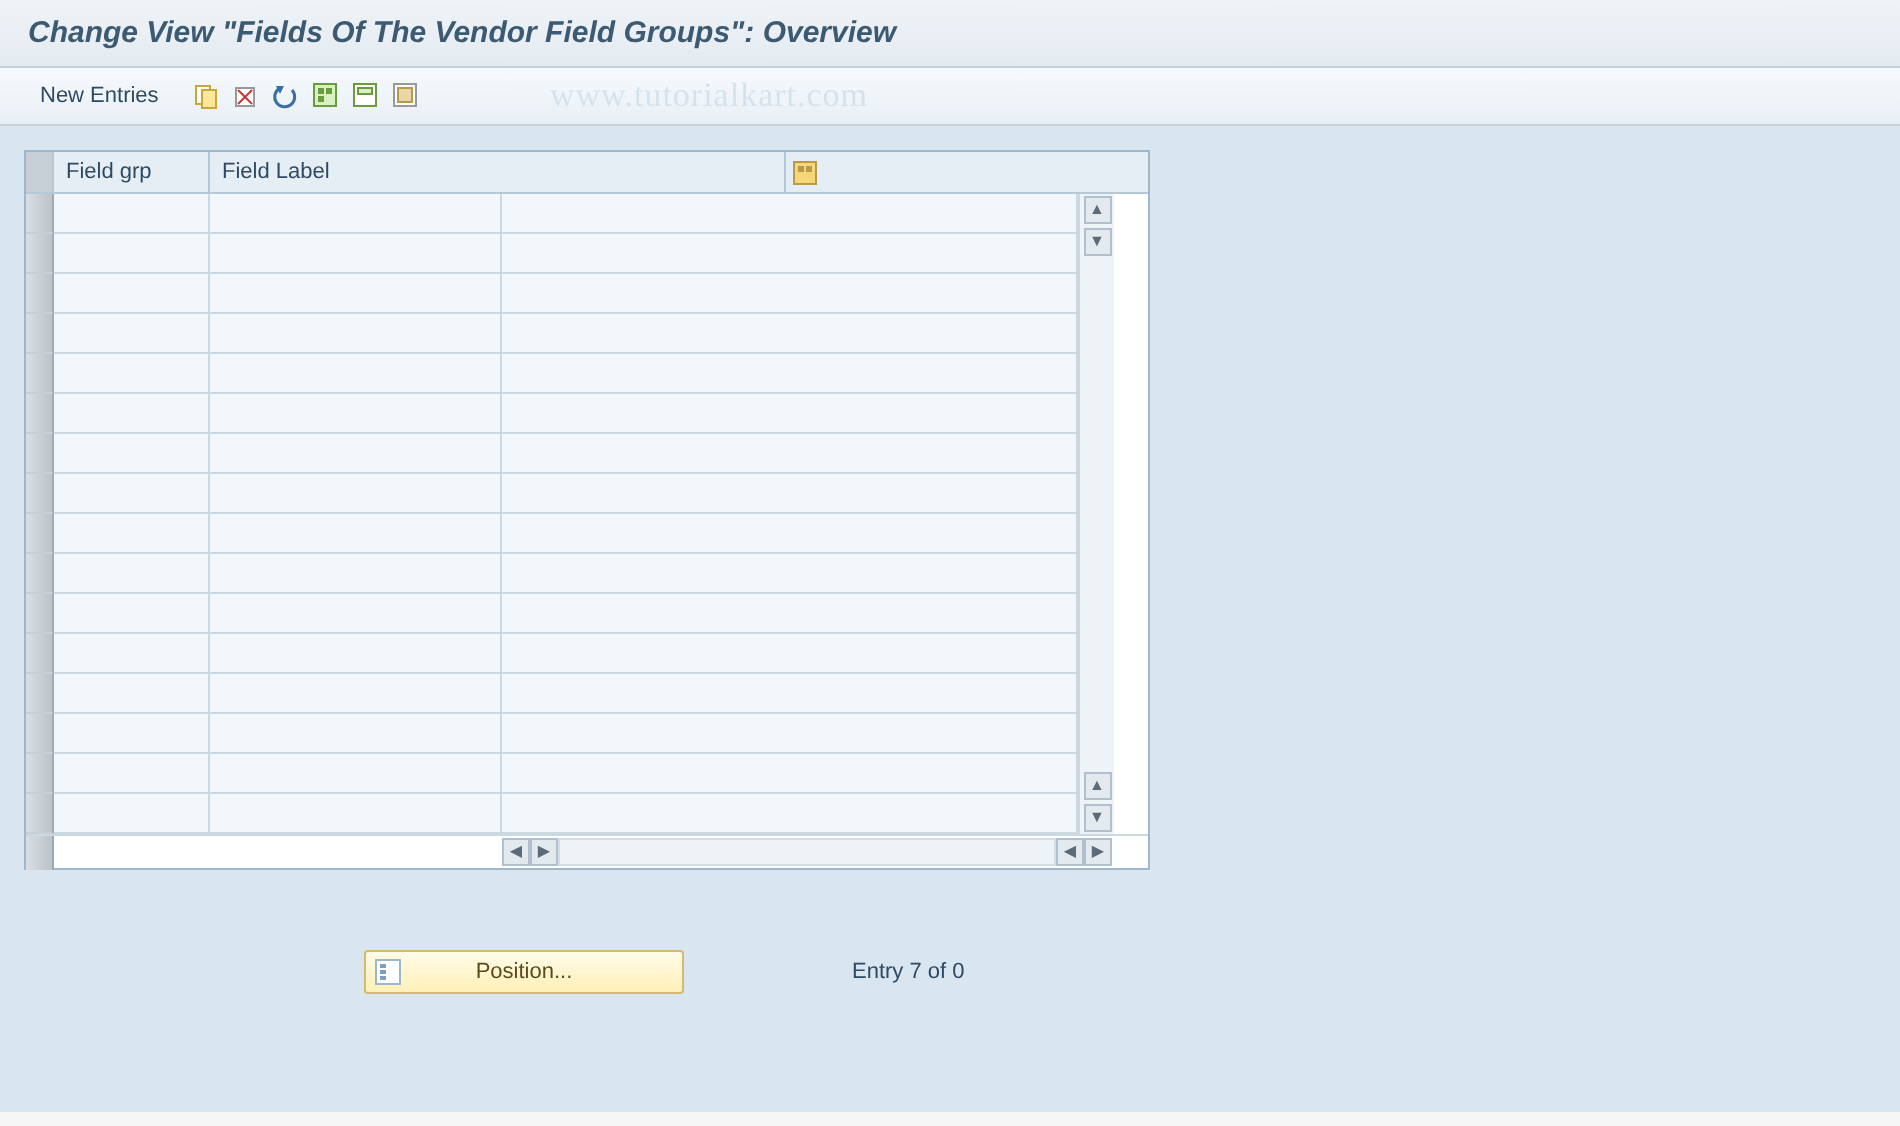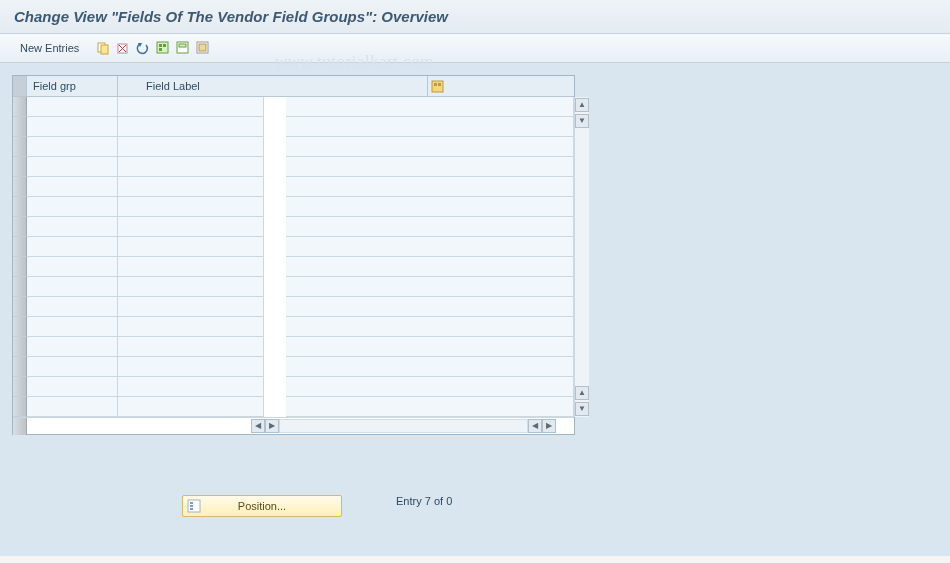--- a/index.html
+++ b/index.html
@@ -43,21 +43,21 @@
       height: 16px;
       display: inline-flex;
       align-items: center;
       justify-content: center;
       cursor: pointer;
     }
     .tb-icon svg { width: 14px; height: 14px; }
     .watermark {
       position: absolute;
       left: 275px;
-      top: 18px;
+      top: 4px;
       font-size: 17px;
       color: #d7e3ec;
       font-family: Georgia, serif;
       letter-spacing: 0.5px;
       pointer-events: none;
     }
     .content-area {
       background: #d9e5ef;
       height: calc(100% - 70px);
       padding: 12px;
@@ -77,23 +77,23 @@
       width: 14px;
       border-right: 1px solid #b6c8d6;
       background: #c6cfd5;
     }
     .col-header {
       padding: 4px 6px;
       border-right: 1px solid #b6c8d6;
       color: #2e4a63;
       background: #e6eef5;
     }
-    .col-fieldgrp { width: 91px; }
+    .col-fieldgrp { width: 78px; }
     .col-fldname { width: 146px; }
-    .col-fieldlabel { width: 288px; margin-left: 22px; }
+    .col-fieldlabel { width: 288px; }
     .config-col {
       width: 18px;
       background: #e6eef5;
       display: flex;
       align-items: center;
       justify-content: center;
     }
     .config-col svg { width: 13px; height: 13px; }
     .table-body {
       display: flex;
@@ -158,23 +158,23 @@
       cursor:pointer;
     }
     .hscroll .track {
       flex: 1;
       height: 14px;
       background: #eef3f7;
       border: 1px solid #d2dde5;
     }
     .footer-row {
       display: flex;
-      align-items: flex-start;
-      margin-top: 60px;
-      gap: 54px;
+      align-items: center;
+      margin-top: 40px;
+      gap: 84px;
       padding-left: 170px;
     }
     .position-btn {
       display: flex;
       align-items: center;
       width: 160px;
       height: 22px;
       background: linear-gradient(#fffbe9,#fff0b8);
       border: 1px solid #d5b96e;
       border-radius: 2px;

